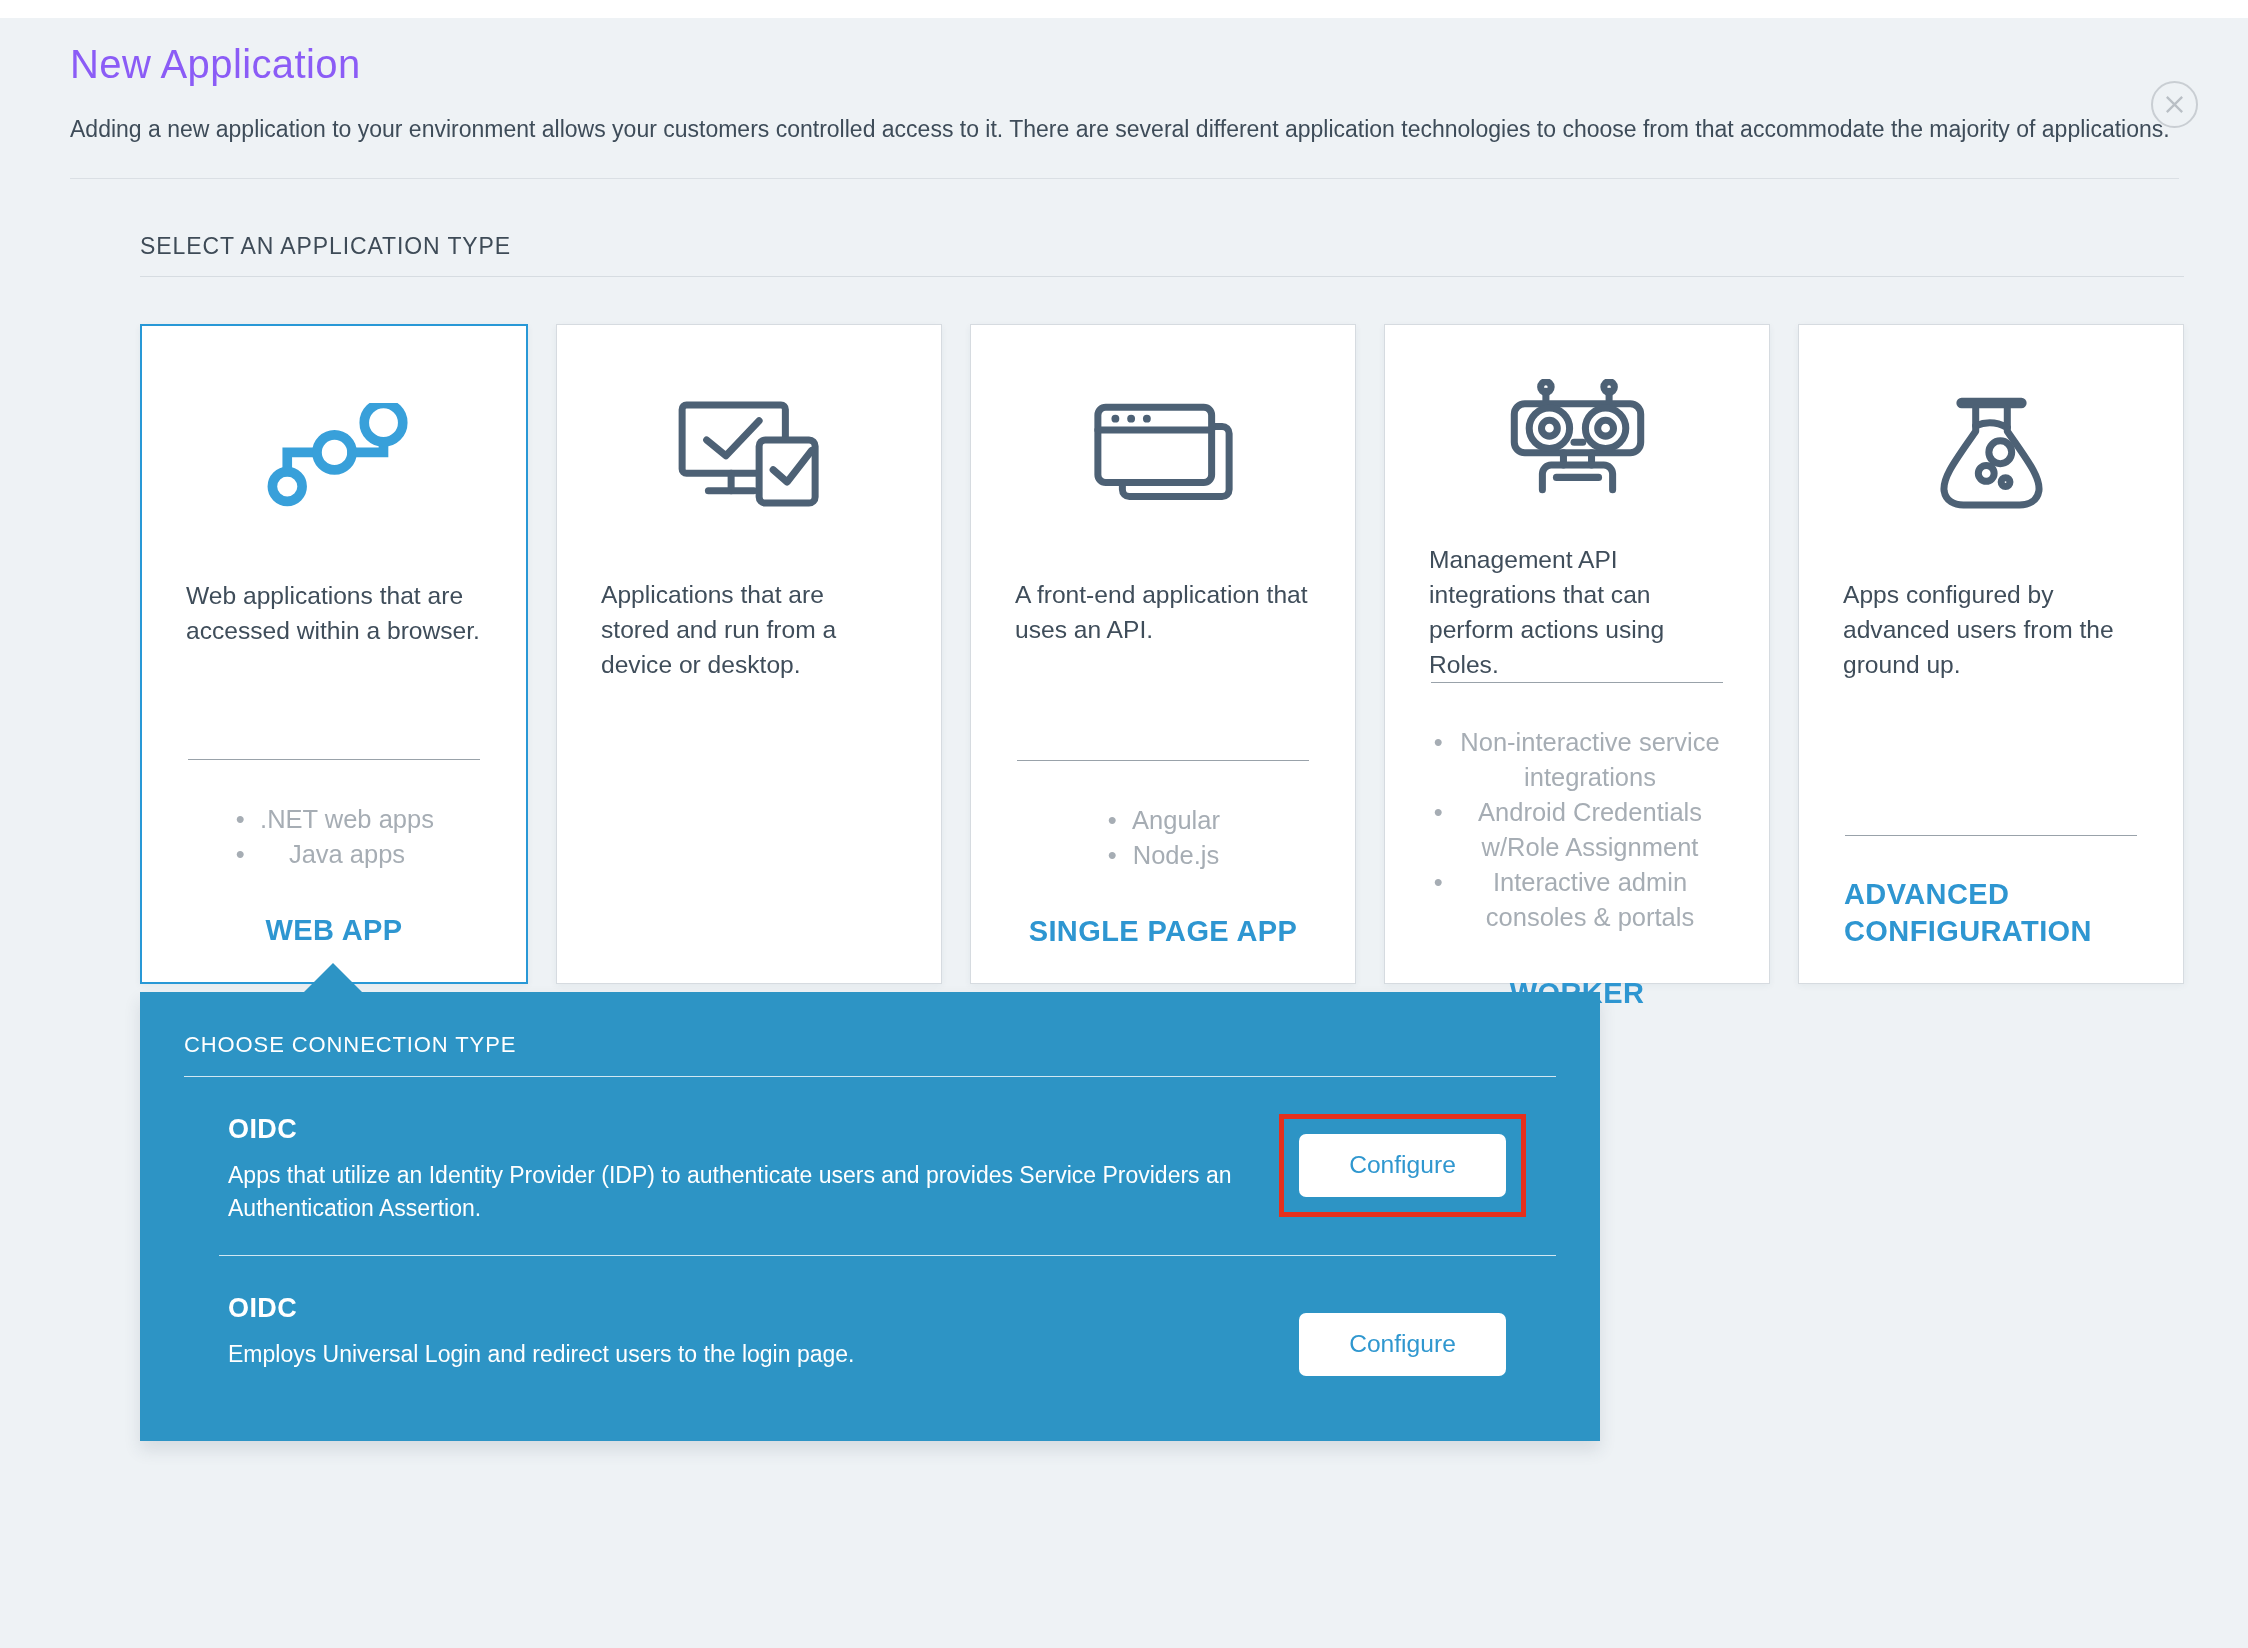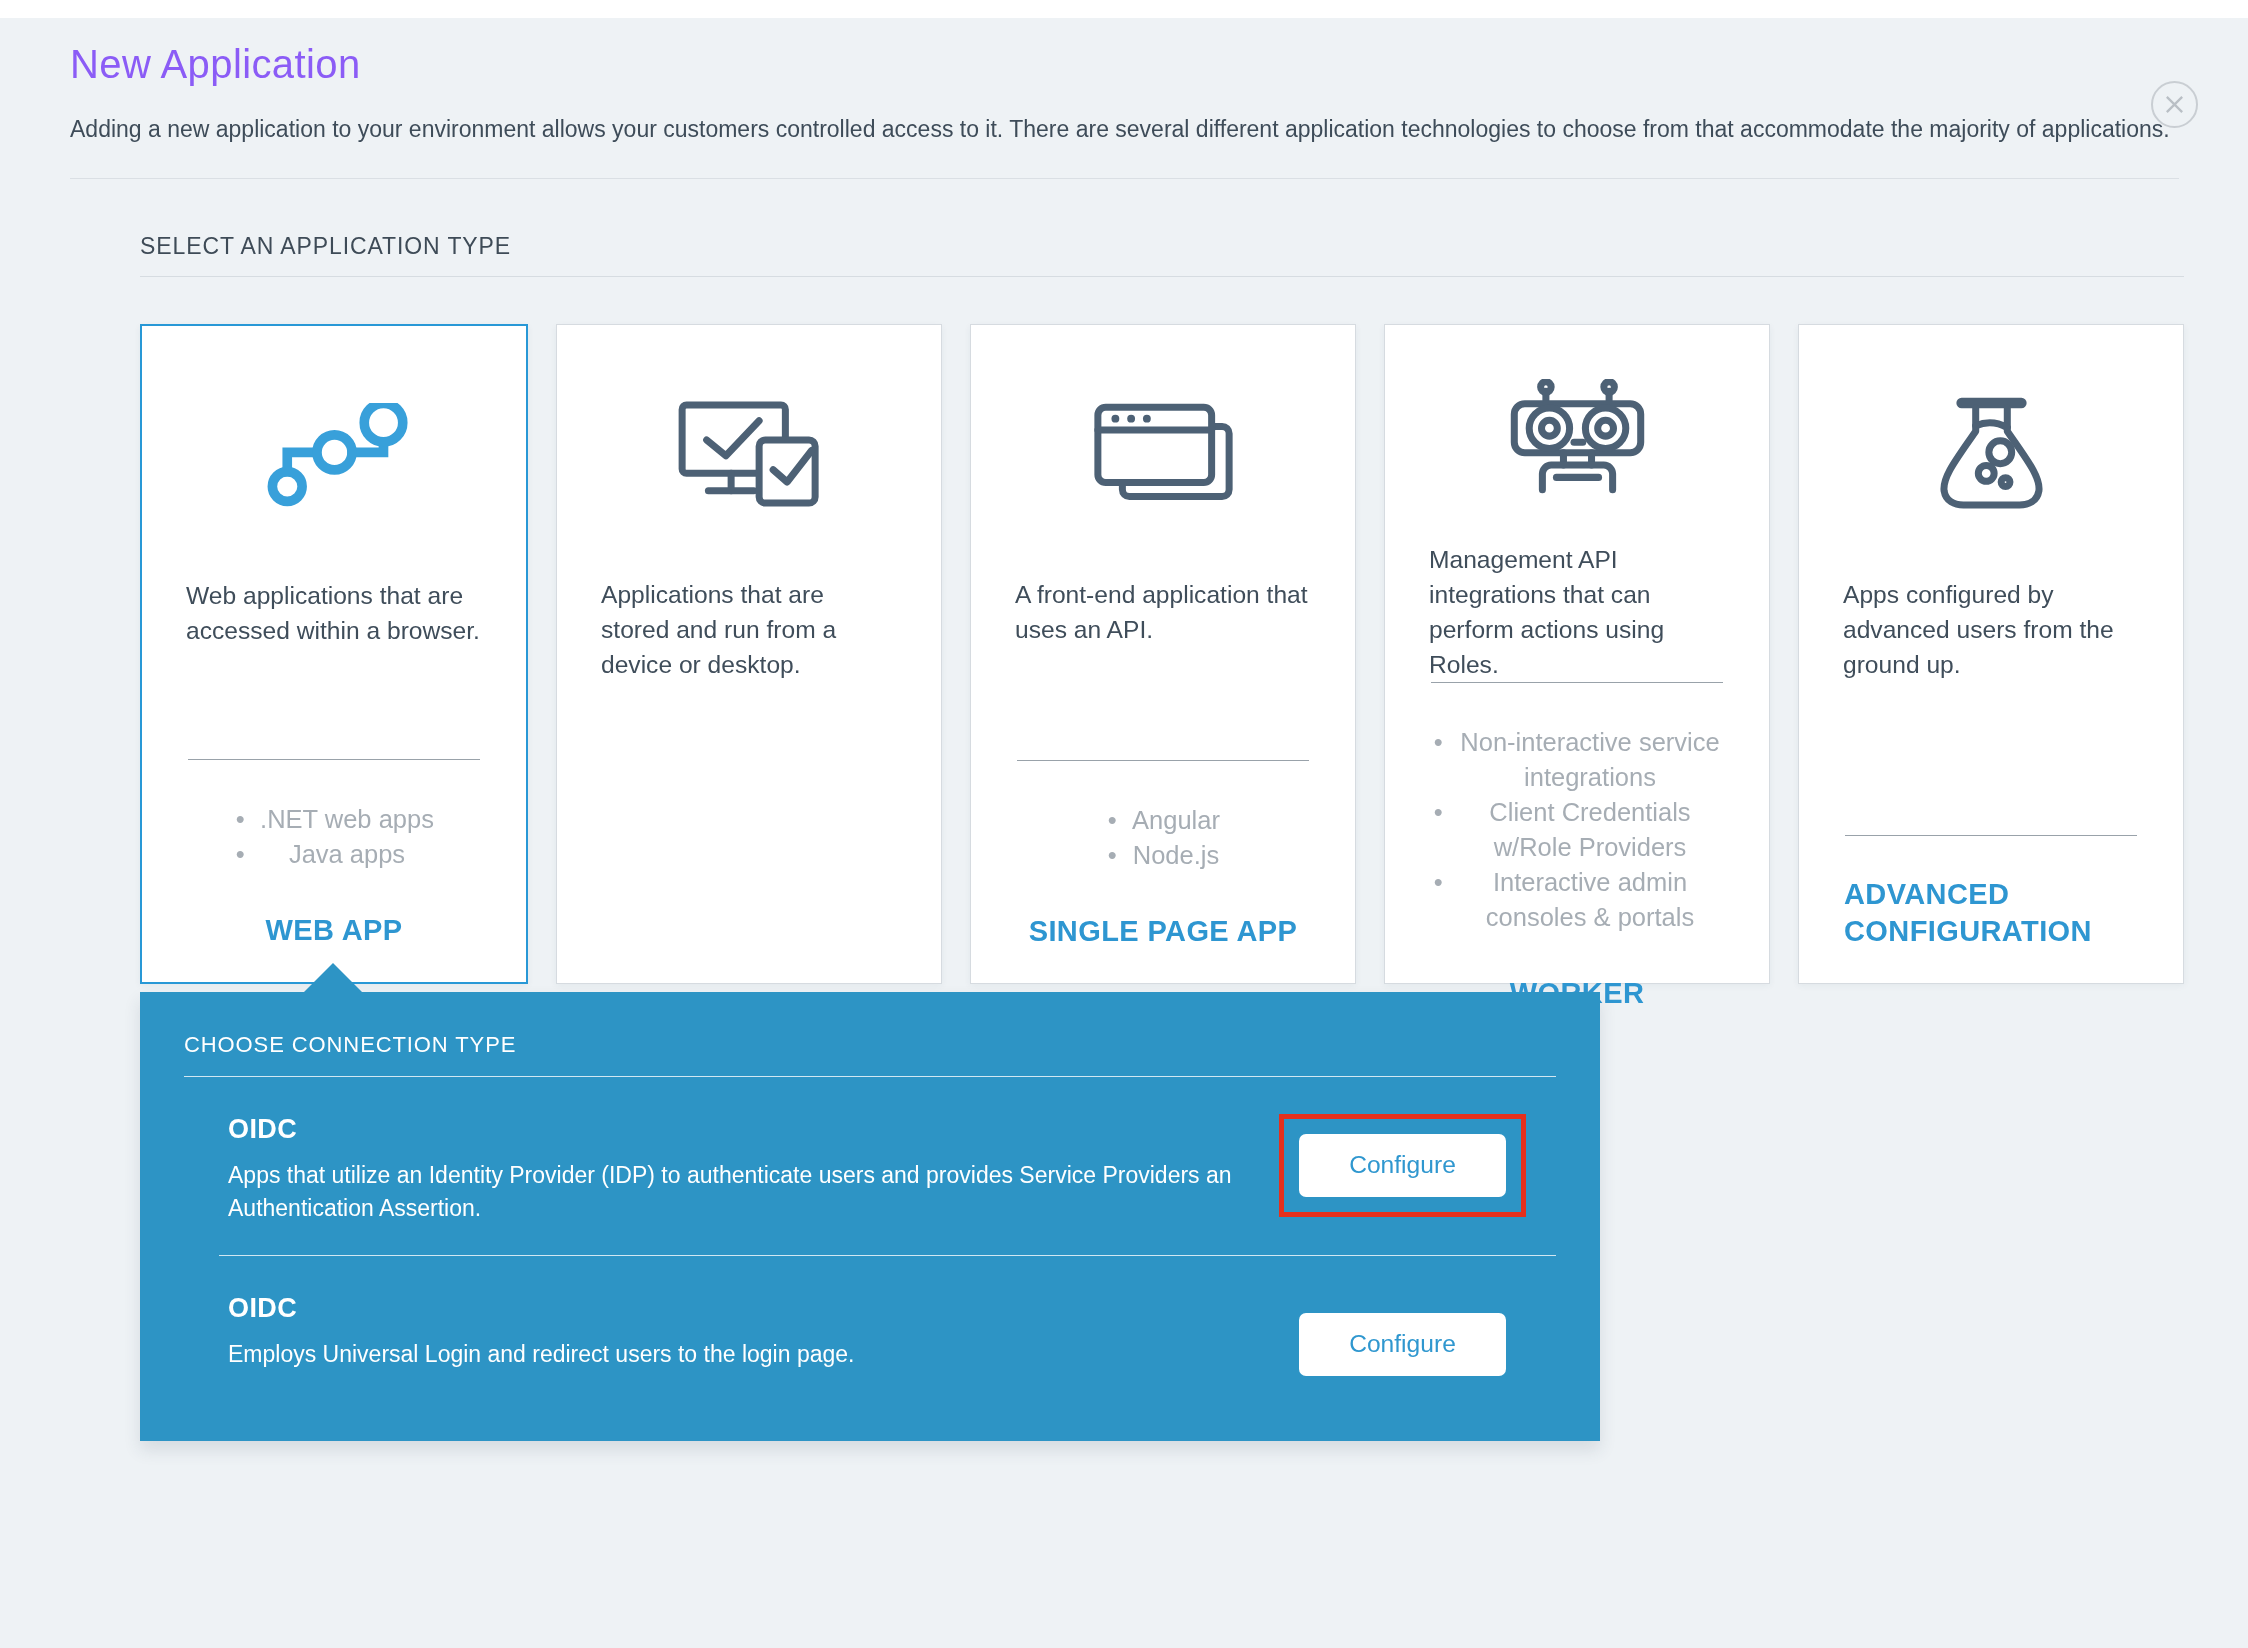--- a/index.html
+++ b/index.html
@@ -183,21 +183,21 @@
             <path d="M46,126 v-18 a10,10 0 0 1 10,-10 h60 a10,10 0 0 1 10,10 v18"></path>
             <line x1="62" y1="112" x2="110" y2="112"></line>
           </g>
         </svg>
       </div>
       <div class="card-desc">Management API integrations that can perform actions using Roles.</div>
       <div class="card-footer">
         <hr class="card-divider">
         <ul class="card-bullets">
           <li>Non-interactive service integrations</li>
-          <li>Client Credentials w/Role Providers</li>
+          <li>Android Credentials w/Role Assignment</li>
           <li>Interactive admin consoles &amp; portals</li>
         </ul>
         <div class="card-label">WORKER</div>
       </div>
     </div>
 
     <div class="card">
       <div class="icon-wrap">
         <svg class="card-icon" width="151" height="116" viewBox="0 0 172 132">
           <g class="stroke-slate">

